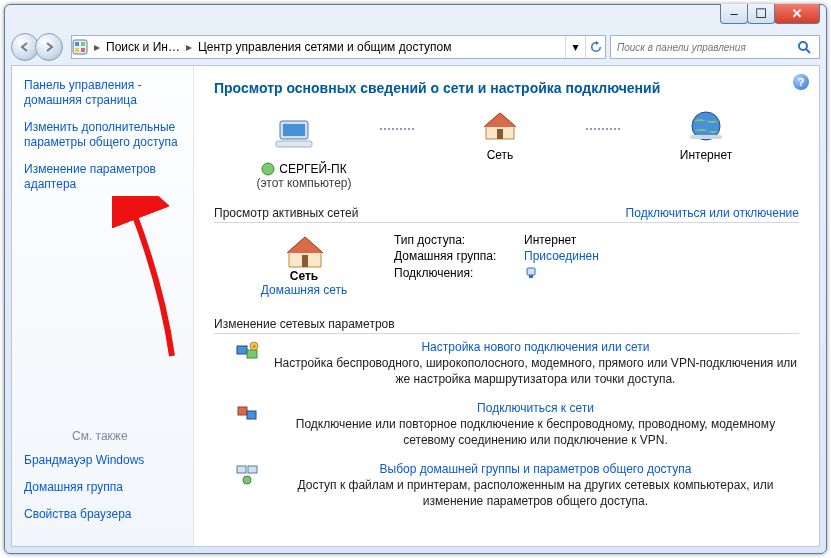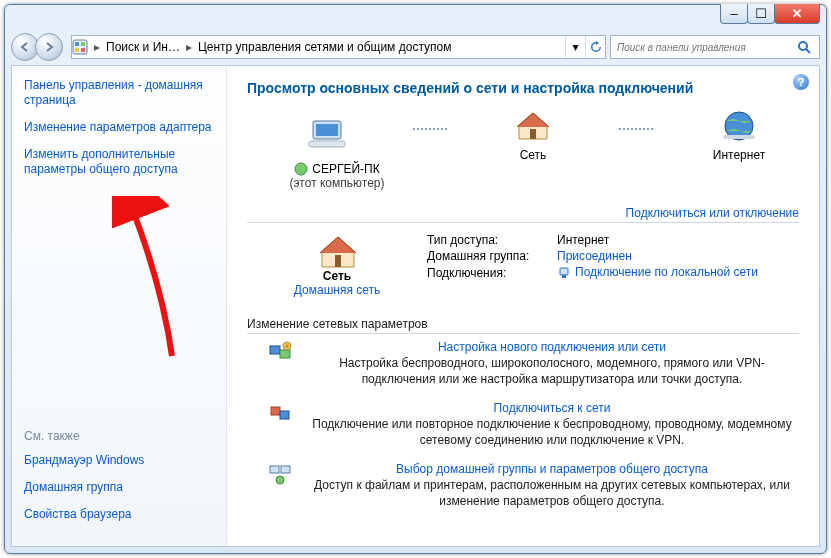--- a/index.html
+++ b/index.html
@@ -109,37 +109,37 @@
 
   
   .client {
     position:absolute;
     left:6px; right:6px; top:60px; bottom:6px;
     background:#fff;
     border:1px solid #b8c8dc;
     display:flex;
   }
   .sidebar {
-    width: 215px;
+    width: 182px;
     border-right: 1px solid #e0e6ee;
     padding: 12px;
     display:flex; flex-direction:column;
     background: linear-gradient(#fdfeff,#f2f6fb);
     position:relative;
   }
   .sidebar a.task {
     color:#0a5bcc;
     text-decoration:none;
     display:block;
     margin-bottom:12px;
     line-height:1.25;
   }
   .sidebar .spacer { flex:1; }
   .sidebar .seealso-h {
-    color:#7a8aa0; margin-bottom:10px;
+    color:#7a8aa0; margin-bottom:10px;margin-left:48px;
   }
   .main {
     flex:1;
     padding: 14px 20px 8px 20px;
     overflow:auto;
     position:relative;
   }
   .help-icon {
     position:absolute; top:8px; right:10px;
     width:16px;height:16px;border-radius:50%;
@@ -260,22 +260,22 @@
             <line x1="9" y1="9" x2="13" y2="13" stroke="#2a72c8" stroke-width="2"></line>
           </svg>
       </span>
     </div>
   </div>
 
   <div class="client">
 
     <div class="sidebar">
       <a class="task" href="#">Панель управления - домашняя страница</a>
+      <a class="task" href="#">Изменить дополнительные параметры общего доступа</a>
       <a class="task" href="#">Изменение параметров адаптера</a>
-      <a class="task" href="#">Изменить дополнительные параметры общего доступа</a>
 
       <svg class="red-arrow" width="100" height="170">
         <defs>
           <marker id="ah" markerWidth="12" markerHeight="12" refX="2" refY="6" orient="auto">
             <path d="M0 0 L12 6 L0 12 z" fill="#e11"></path>
           </marker>
         </defs>
         <path d="M60 160 Q50 90 20 12" stroke="#e11" stroke-width="6" fill="none" marker-end="url(#ah)"></path>
       </svg>
 
@@ -330,20 +330,21 @@
             <svg class="icon" width="14" height="14">
                 <circle cx="7" cy="7" r="6" fill="#7ac96f" stroke="#3a8a3e"></circle>
               </svg>
             <span>СЕРГЕЙ-ПК</span>
           </div>
           <div class="sub">(этот компьютер)</div>
         </div>
       </div>
 
       <div class="section-head">
+        <span>Просмотр активных сетей</span>
         <a class="right link" href="#">Подключиться или отключение</a>
       </div>
 
       <div class="active-net">
         <div class="house-col">
           <div class="icon-box">
             <svg class="icon" width="42" height="40">
               <path d="M5 20 L21 6 L37 20 L37 36 L5 36 Z" fill="#f8e7c8" stroke="#b88a3e"></path>
               <path d="M3 22 L21 6 L39 22" fill="#d96b4a" stroke="#a04028"></path>
               <rect x="18" y="24" width="6" height="12" fill="#8a5a2e"></rect>
@@ -361,21 +362,20 @@
             <span class="k">Домашняя группа:</span>
             <a class="link" href="#">Присоединен</a>
           </div>
           <div class="info-row">
             <span class="k">Подключения:</span>
             <span style="display:flex;gap:4px;align-items:flex-start;">
               <svg class="icon" width="14" height="14" style="margin-top:1px">
                   <rect x="3" y="2" width="8" height="7" rx="1" fill="#cfe0f0" stroke="#2a72c8"></rect>
                   <rect x="5" y="9" width="4" height="3" fill="#2a72c8"></rect>
                 </svg>
-              <a class="link" href="#">Подключение по локальной сети</a>
             </span>
           </div>
         </div>
       </div>
 
       <div class="section-head">
         <span>Изменение сетевых параметров</span>
       </div>
 
       <div class="task-list">

